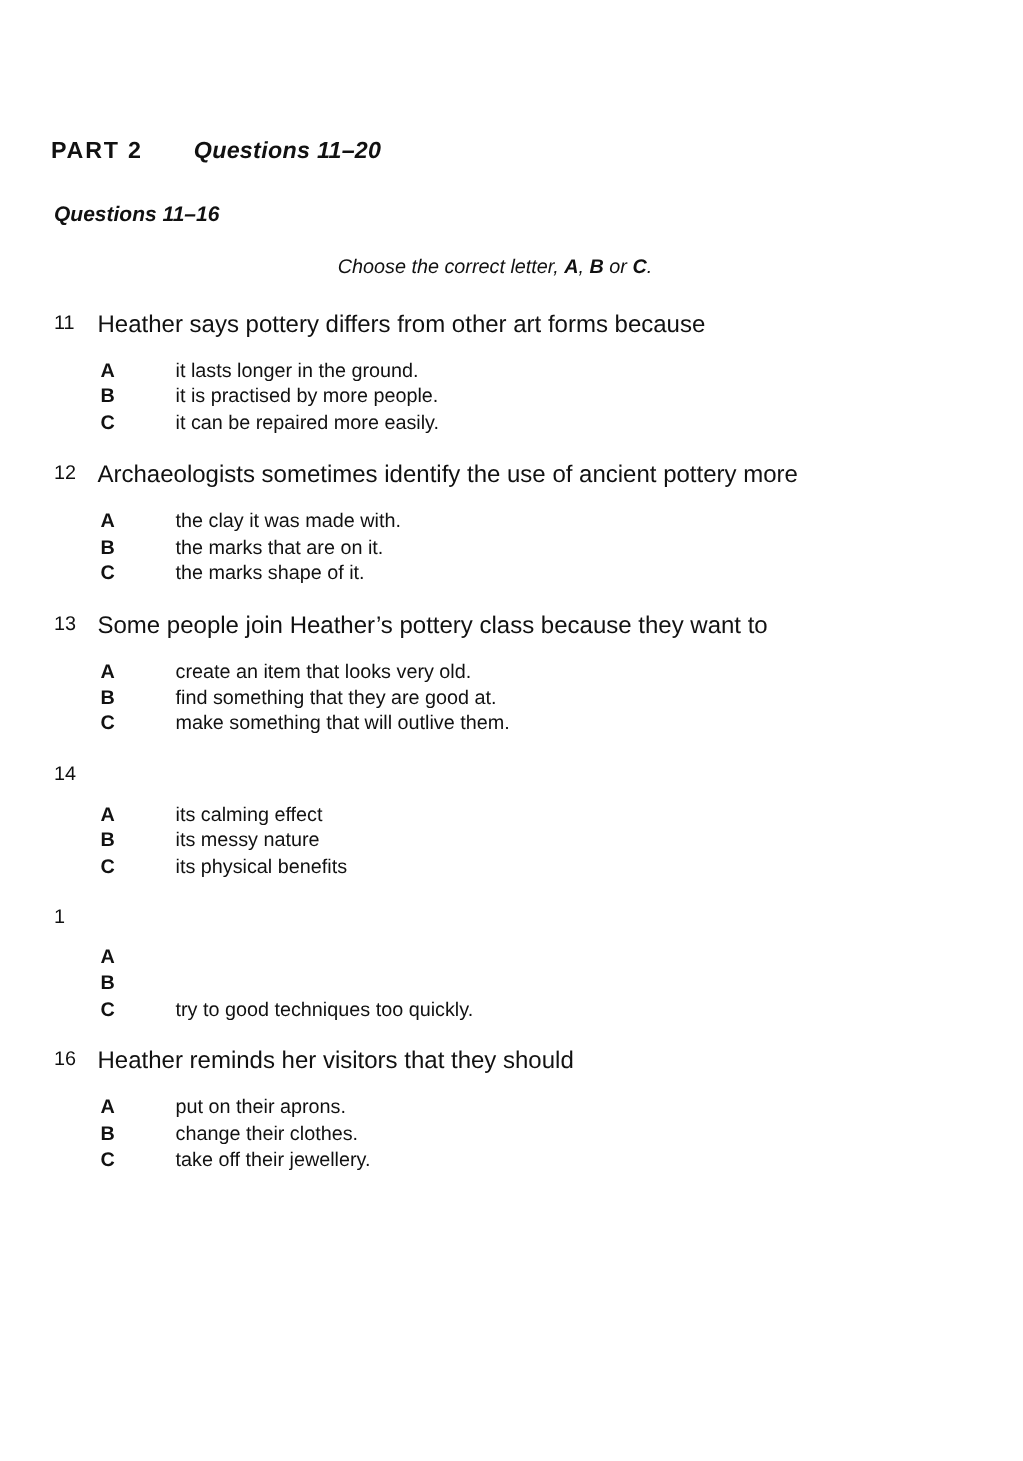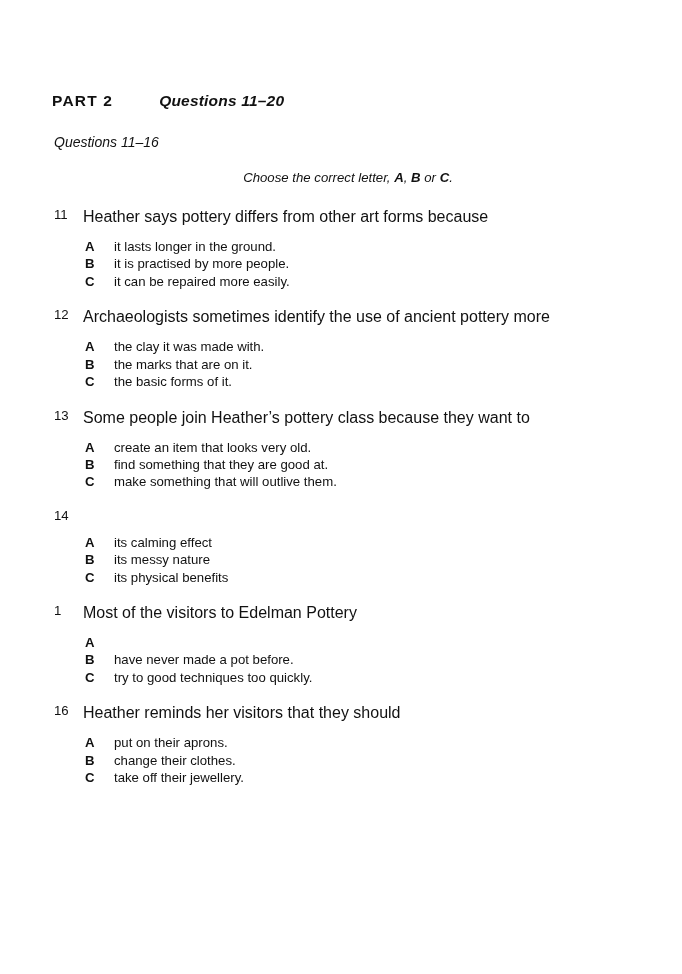--- a/index.html
+++ b/index.html
@@ -17,49 +17,49 @@
   }
   .page {
     position: absolute;
     left: 0; top: 0;
     width: 682px;
     height: 974px;
     background: #fff;
   }
   .content {
     position: absolute;
-    left: 52px;
+    left: 34px;
     top: 92px;
     width: 590px;
   }
 
   
   .part-header {
     display: flex;
     align-items: baseline;
     margin-bottom: 24px;
   }
   .part-label {
     font-size: 15.5px;
     font-weight: bold;
     letter-spacing: 1.2px;
   }
   .part-questions {
     font-size: 15.5px;
     font-weight: bold;
     font-style: italic;
-    margin-left: 46px;
+    margin-left: 34px;
     letter-spacing: 0.2px;
   }
 
   .section-range {
     font-size: 14px;
     font-style: italic;
     margin: 0 0 20px 2px;
-    font-weight: 400;
+    font-weight: 700;
   }
   .instruction {
     font-size: 13.2px;
     font-style: italic;
     margin: 0 0 22px 2px;
     text-align: center;
   }
   .instruction b {
     font-weight: bold;
     font-style: italic;
@@ -97,20 +97,21 @@
   .opt-letter {
     width: 31px;
     flex: 0 0 31px;
     font-size: 13.2px;
     font-weight: bold;
     padding-left: 2px;
     box-sizing: border-box;
   }
   .opt-text {
     font-size: 13.2px;
+    margin-left: 21px;
   }
 </style>
 </head>
 <body>
 
 <div class="page">
   <div class="content">
 
     <div class="part-header">
       <span class="part-label">PART 2</span>
@@ -151,21 +152,21 @@
         <div class="opt-row">
           <span class="opt-letter">A</span>
           <span class="opt-text">the clay it was made with.</span>
         </div>
         <div class="opt-row">
           <span class="opt-letter">B</span>
           <span class="opt-text">the marks that are on it.</span>
         </div>
         <div class="opt-row">
           <span class="opt-letter">C</span>
-          <span class="opt-text">the basic forms of it.</span>
+          <span class="opt-text">the marks shape of it.</span>
         </div>
       </div>
     </div>
 
     <div class="question-block">
       <div class="q-row">
         <span class="q-num">13</span>
         <span class="q-text">Some people join Heather’s pottery class because they want to</span>
       </div>
       <div class="options">
@@ -200,29 +201,27 @@
         <div class="opt-row">
           <span class="opt-letter">C</span>
           <span class="opt-text">its physical benefits</span>
         </div>
       </div>
     </div>
 
     <div class="question-block">
       <div class="q-row">
         <span class="q-num">1</span>
-        <span class="q-text">Most of the visitors to Edelman Pottery</span>
-      </div>
-      <div class="options">
-        <div class="opt-row">
-          <span class="opt-letter">A</span>
-        </div>
-        <div class="opt-row">
-          <span class="opt-letter">B</span>
-          <span class="opt-text">have never made a pot before.</span>
+      </div>
+      <div class="options">
+        <div class="opt-row">
+          <span class="opt-letter">A</span>
+        </div>
+        <div class="opt-row">
+          <span class="opt-letter">B</span>
         </div>
         <div class="opt-row">
           <span class="opt-letter">C</span>
           <span class="opt-text">try to good techniques too quickly.</span>
         </div>
       </div>
     </div>
 
     <div class="question-block">
       <div class="q-row">

